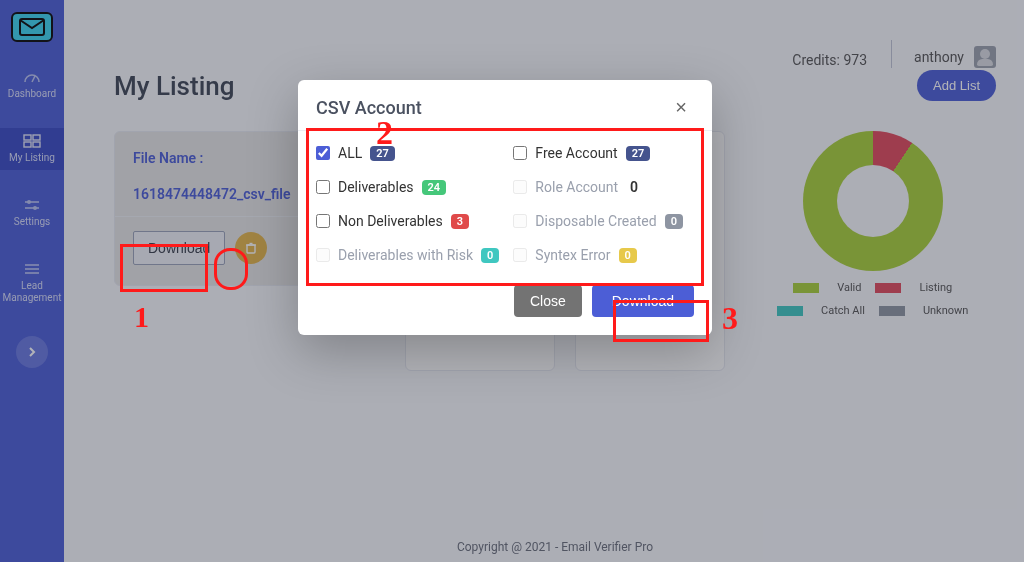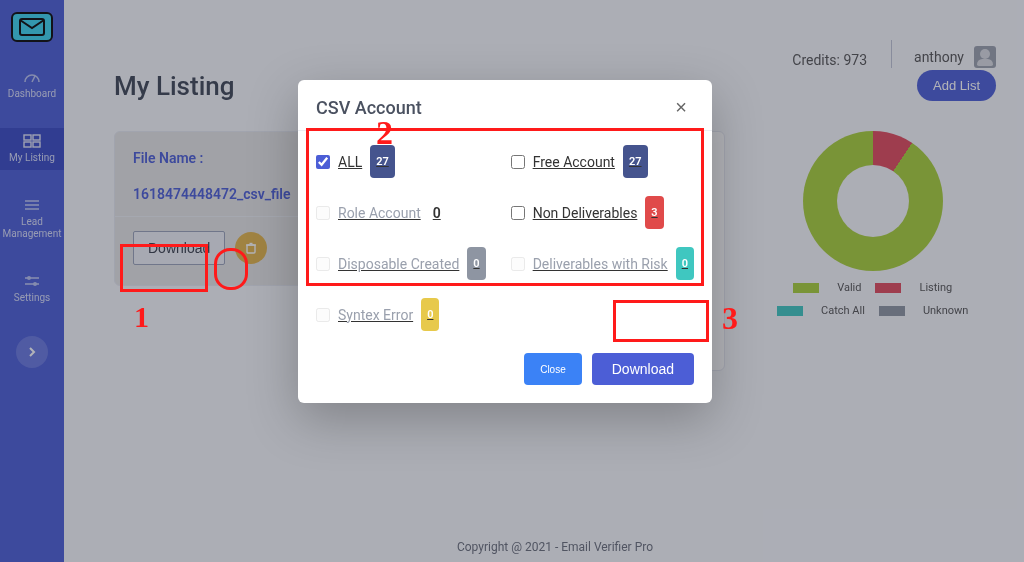--- a/index.html
+++ b/index.html
@@ -59,31 +59,31 @@
   
   .footer { position:absolute; left:86px; right:0; bottom:0; height:30px; display:flex; align-items:center; justify-content:center; font-size:12px; color:#6a6f7b;margin-top:8px;}
 
   
   .backdrop{ position:absolute; inset:0; background:rgba(34,38,52,.35); }
   .modal{ position:absolute; left:298px; top:80px; width:414px; background:#fff; border-radius:6px; box-shadow:0 16px 50px rgba(0,0,0,.25); }
   .modal-head{ display:flex; align-items:center; justify-content:space-between; padding:14px 18px 10px;}
   .modal-title{ font-size:18px; color:#4a5160; font-weight:500;}
   .modal-close{ background:none; border:none; font-size:20px; color:#666; cursor:pointer; width:26px; height:26px; line-height:1;}
   .modal-sep{ height:1px; background:#eceef3;}
-  .modal-body{ padding: 14px 18px 10px; display:grid; grid-template-columns: 1fr 1fr; column-gap: 14px; row-gap: 18px; font-size:14px; color:#333;text-decoration:underline;}
+  .modal-body{ padding: 14px 18px 10px; display:grid; grid-template-columns: 1fr 1fr; column-gap: 14px; row-gap: 18px; font-size:14px; color:#333;}
   .opt{ display:flex; align-items:center; gap:8px; white-space:nowrap;}
   .opt input[type=checkbox]{ width:14px; height:14px; accent-color:#4c5ed6; cursor:pointer;}
   .opt.disabled{ color:#9aa0ad;}
   .opt.disabled input{ opacity:.45; cursor:default;}
-  .pill{ display:inline-block; min-width:18px; padding:10px 6px; border-radius:4px; color:#fff; font-size:11px; font-weight:600; text-align:center;}
+  .pill{ display:inline-block; min-width:18px; padding:1px 6px; border-radius:4px; color:#fff; font-size:11px; font-weight:600; text-align:center;}
   .pill.blue{background:#45548e;} .pill.green{background:#45c77a;} .pill.red{background:#e04a4a;}
   .pill.teal{background:#3fc7c0;} .pill.gray{background:#8e95a2;} .pill.yellow{background:#e7c94b;}
   .count-plain{ font-weight:600; color:#333; margin-left:4px;}
   .modal-foot{ padding: 12px 18px 18px; display:flex; justify-content:flex-end; gap:10px;}
-  .btn-close{ background:#3b82f6; color:#fff; border:none; border-radius:4px; padding:8px 16px; font-size:10px; cursor:pointer;}
+  .btn-close{ background:#737373; color:#fff; border:none; border-radius:4px; padding:8px 16px; font-size:14px; cursor:pointer;}
   .btn-dl{ background:#4c5ed6; color:#fff; border:none; border-radius:4px; padding:8px 20px; font-size:14px; cursor:pointer;}
 
   
   .anno{ position:absolute; pointer-events:none; z-index: 5;}
   .boxA{ border:3px solid #ff1a1a; }
   .scribble{ color:#ff1a1a; font-weight:800; font-family: "Comic Sans MS", "Segoe Script", cursive; }
 </style>
 </head>
 <body>
 
@@ -108,35 +108,35 @@
         <rect x="1" y="1" width="7" height="5" fill="none" stroke="#fff" stroke-width="1.4"></rect>
         <rect x="10" y="1" width="7" height="5" fill="none" stroke="#fff" stroke-width="1.4"></rect>
         <rect x="1" y="8" width="7" height="5" fill="none" stroke="#fff" stroke-width="1.4"></rect>
         <rect x="10" y="8" width="7" height="5" fill="none" stroke="#fff" stroke-width="1.4"></rect>
       </svg>
     <span class="side-label">My Listing</span>
   </div>
 
   <div class="side-item">
     <svg class="si-icon" width="18" height="14" viewBox="0 0 18 14">
-        <line x1="2" y1="3" x2="16" y2="3" stroke="#cdd4f5" stroke-width="1.6"></line>
-        <line x1="2" y1="7" x2="16" y2="7" stroke="#cdd4f5" stroke-width="1.6"></line>
-        <line x1="2" y1="11" x2="16" y2="11" stroke="#cdd4f5" stroke-width="1.6"></line>
-      </svg>
-    <span class="side-label">Lead Management</span>
-  </div>
-
-  <div class="side-item">
-    <svg class="si-icon" width="18" height="14" viewBox="0 0 18 14">
         <line x1="2" y1="4" x2="16" y2="4" stroke="#cdd4f5" stroke-width="1.6"></line>
         <circle cx="6" cy="4" r="2" fill="#cdd4f5"></circle>
         <line x1="2" y1="10" x2="16" y2="10" stroke="#cdd4f5" stroke-width="1.6"></line>
         <circle cx="12" cy="10" r="2" fill="#cdd4f5"></circle>
       </svg>
     <span class="side-label">Settings</span>
+  </div>
+
+  <div class="side-item">
+    <svg class="si-icon" width="18" height="14" viewBox="0 0 18 14">
+        <line x1="2" y1="3" x2="16" y2="3" stroke="#cdd4f5" stroke-width="1.6"></line>
+        <line x1="2" y1="7" x2="16" y2="7" stroke="#cdd4f5" stroke-width="1.6"></line>
+        <line x1="2" y1="11" x2="16" y2="11" stroke="#cdd4f5" stroke-width="1.6"></line>
+      </svg>
+    <span class="side-label">Lead Management</span>
   </div>
 
   <div class="side-expand">
     <svg width="12" height="12" viewBox="0 0 12 12">
         <polyline points="4,2 8,6 4,10" fill="none" stroke="#fff" stroke-width="2"></polyline>
       </svg>
   </div>
 </nav>
 
 <header class="topbar">
@@ -218,20 +218,25 @@
       <span>ALL</span>
       <span class="pill blue">27</span>
     </label>
 
     <label class="opt">
       <input type="checkbox" style="">
       <span>Free Account</span>
       <span class="pill blue">27</span>
     </label>
 
+    <label class="opt">
+      <input type="checkbox" style="">
+      <span>Deliverables</span>
+      <span class="pill green">24</span>
+    </label>
 
     <label class="opt disabled">
       <input type="checkbox" disabled="" style="">
       <span>Role Account</span>
       <span class="count-plain">0</span>
     </label>
 
     <label class="opt">
       <input type="checkbox" style="">
       <span>Non Deliverables</span>

